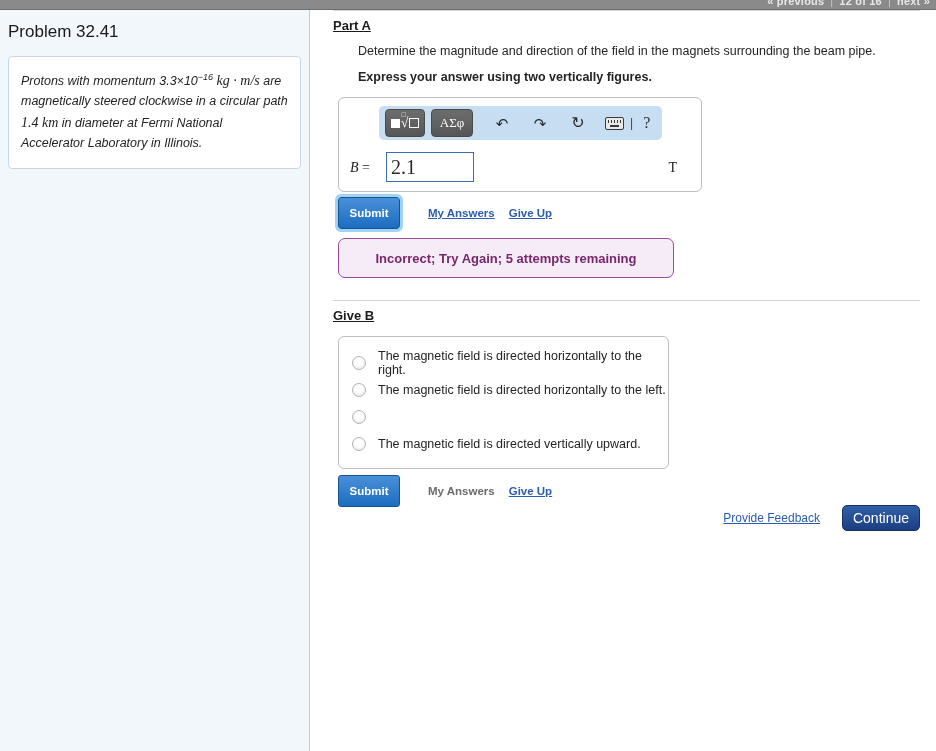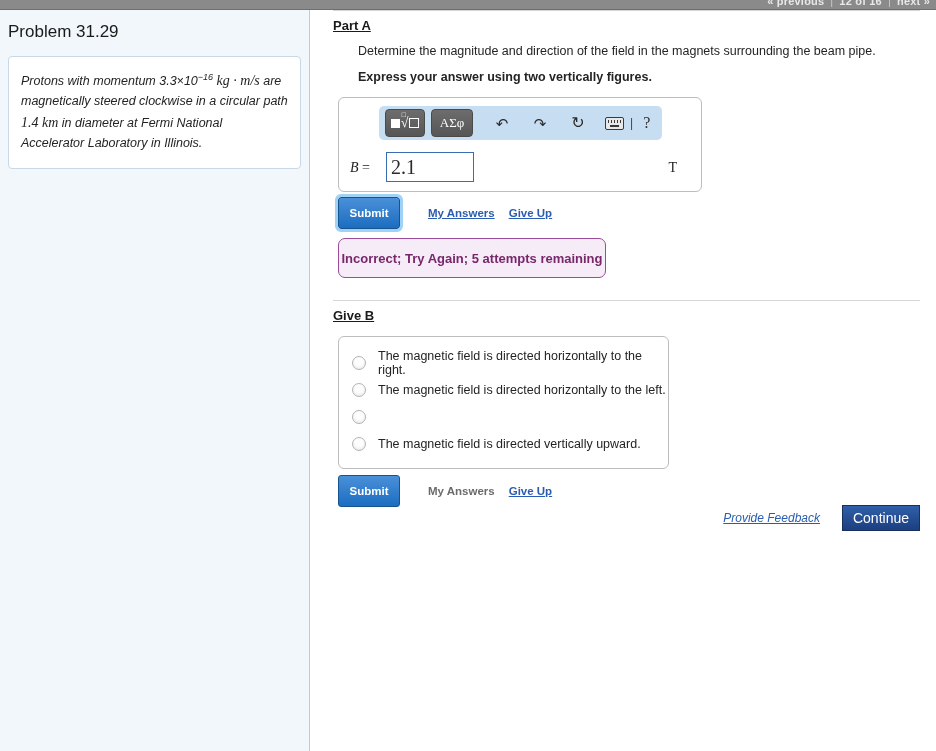--- a/index.html
+++ b/index.html
@@ -205,21 +205,21 @@
   }
   .link-answers.muted { color: #6b6b6b; text-decoration: none; cursor: default; }
   .link-giveup {
     margin-left: 14px; font-size: 11.5px; font-weight: bold;
     color: #2a5db0; text-decoration: underline; cursor: pointer;
   }
 
   
   .feedback {
     margin: 12px 0 0 27px;
-    width: 268px; height: 40px;
+    width: 336px; height: 40px;
     border: 1px solid #9a4b9a;
     border-radius: 7px;
     background: #f6ecf7;
     display: flex; align-items: center; justify-content: center;
     box-sizing: border-box;
   }
   .feedback-text {
     font-size: 13px; font-weight: bold; color: #78276b;
   }
 
@@ -248,46 +248,46 @@
   .choice-label {
     margin-left: 12px; font-size: 12.5px; color: #242424;
   }
 
   
   .bottom-row {
     position: absolute; right: 16px; top: 495px;
     display: flex; align-items: center;
   }
   .link-feedback {
-    font-size: 12px; color: #2a5db0; text-decoration: underline; cursor: pointer; font-style: italic;
+    font-size: 12px; color: #2a5db0; text-decoration: underline; cursor: pointer;
   }
   .btn-continue {
     margin-left: 22px;
     width: 78px; height: 26px;
     background: linear-gradient(#2f5fa8, #1c3f80);
     border: 1px solid #16305f;
-    border-radius: 0;
+    border-radius: 5px;
     color: #ffffff;
     font-size: 14px;
     display: flex; align-items: center; justify-content: center;
     cursor: pointer;
     box-sizing: border-box;
   }
 </style>
 </head>
 <body>
 
 <div class="topbar">
   <div class="topnav">
     <a>« previous</a><span class="sep">|</span><span>12 of 16</span><span class="sep">|</span><a>next »</a>
   </div>
 </div>
 
 <div class="left-panel">
-  <h1 class="problem-title">Problem 31.29</h1>
+  <h1 class="problem-title">Problem 32.41</h1>
   <div class="problem-box">
     <div class="problem-text"><span>Protons with momentum 3.3×10</span><span class="sup">−16</span><span class="serif"> kg · m/s</span><span> are magnetically steered clockwise in a circular path </span><span class="serif">1.4 km</span><span> in diameter at Fermi National Accelerator Laboratory in Illinois.</span></div>
   </div>
 </div>
 
 <div class="content">
 
   <div class="hr"></div>
   <div class="part-head">Part A</div>
   <div class="part-body">

